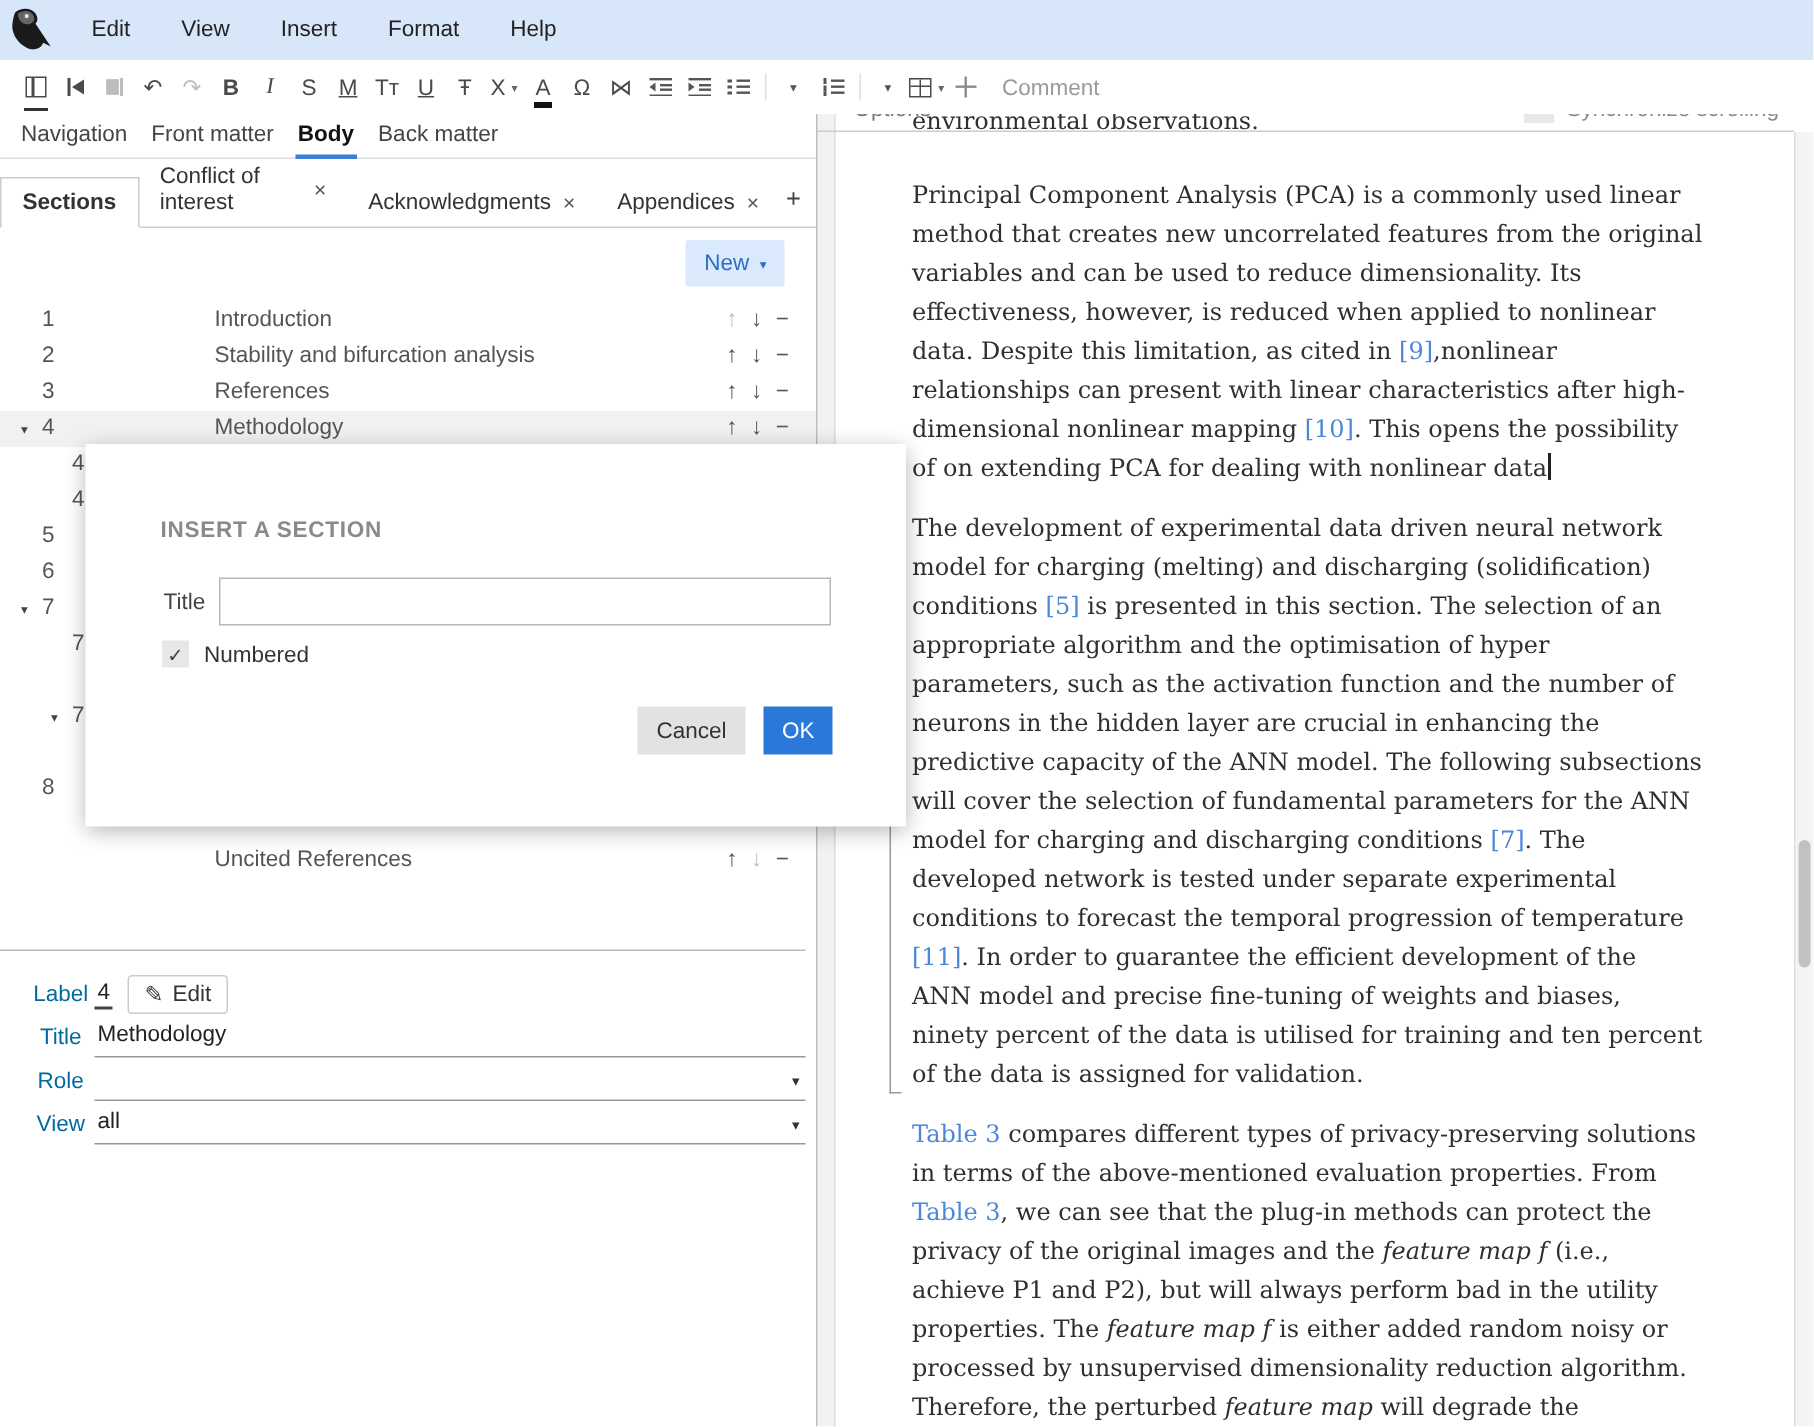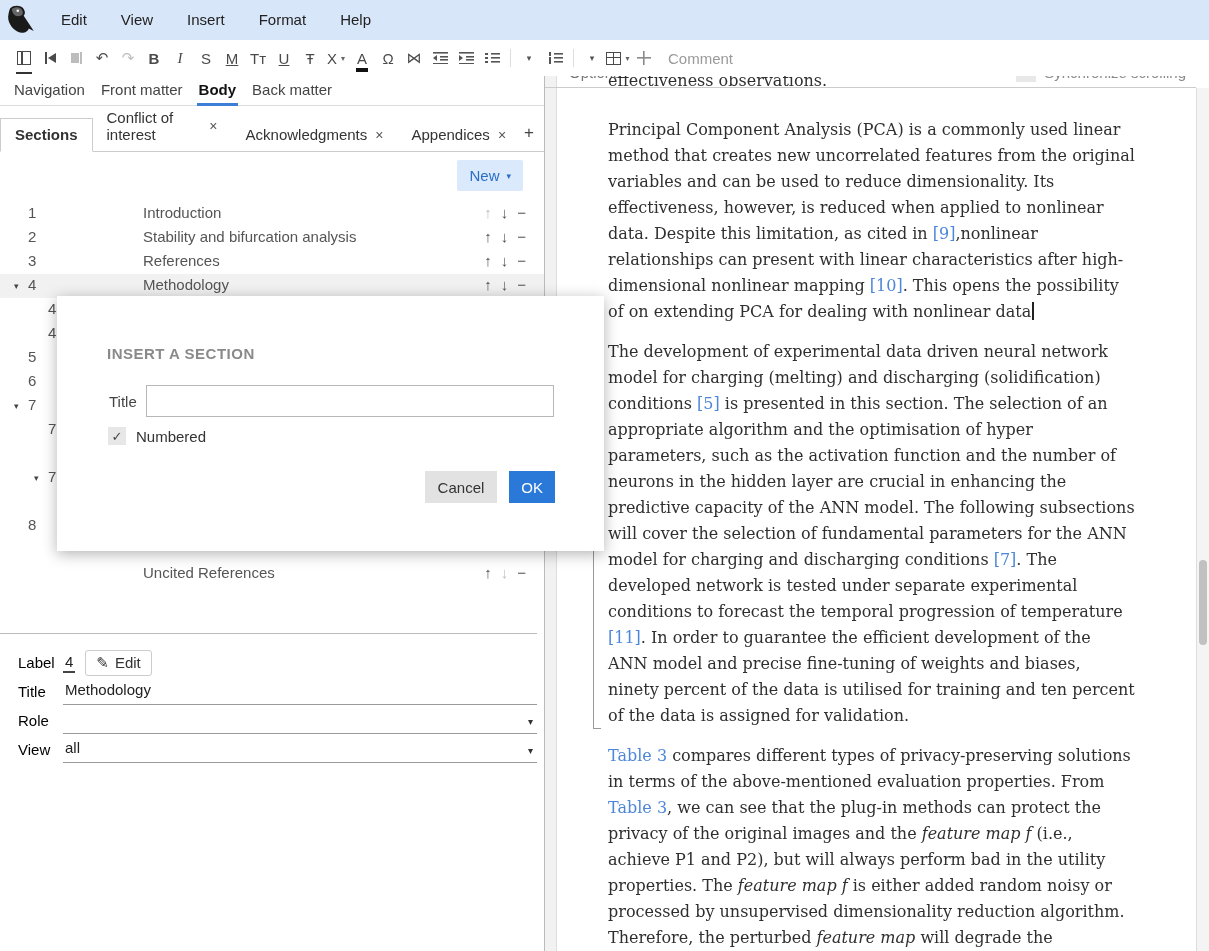--- a/index.html
+++ b/index.html
@@ -68,21 +68,21 @@
   .srow .tri { position:absolute; font-size:9px; color:#444; top:7px; }
   .srow .num { position:absolute; top:2px; }
   .srow .stitle { position:absolute; left:143px; top:2px; color:#555; }
   .srow .controls { position:absolute; right:18px; top:2px; display:flex; gap:9px; }
   .ctrl { color:#555; font-size:15px; }
   .ctrl.disabled { color:#c0c0c0; }
 
   .inspector-divider { position:absolute; left:0; top:557px; width:537px; height:1px; background:#bbb; }
   .inspector { position:absolute; left:18px; top:572px; width:519px; font-size:15px; color:#333; }
   .irow { position:relative; min-height:29px; display:flex; align-items:center; }
-  .ikey { width:45px; color:#000000; }
+  .ikey { width:45px; color:#0369a1;text-align:center; }
   .ival { color:#222; padding-left:2px; }
   .ival-underlined { flex:1; border-bottom:1px solid #999; padding:3px 0 6px 2px; min-height:26px; color:#222; }
   .label-4 { border-bottom:2px solid #444; padding:0 2px 1px 2px; margin-right:10px; }
   .edit-btn { border:1px solid #ccc; background:#fff; border-radius:3px; font-size:15px; color:#333; padding:3px 10px; display:inline-flex; gap:6px; align-items:center; }
   .dd-caret { position:absolute; right:4px; bottom:8px; font-size:10px; color:#333; }
 
   
   .modal { position:absolute; left:57px; top:296px; width:547px; height:255px; background:#fff; box-shadow:0 3px 14px rgba(0,0,0,0.3); z-index:50; }
   .modal-heading { position:absolute; left:50px; top:49px; font-size:15px; font-weight:bold; letter-spacing:0.5px; color:#8a8a8a; }
   .modal-title-label { position:absolute; left:52px; top:97px; font-size:15px; color:#444; }
@@ -115,21 +115,21 @@
   .scroll-track { position:absolute; right:0; top:48px; bottom:0; width:13px; background:#f4f4f4; border-left:1px solid #ddd; }
   .scroll-thumb { position:absolute; right:2px; top:472px; width:8px; height:85px; background:#c1c1c1; border-radius:4px; }
 </style>
 </head>
 <body>
 
 <div id="root">
 
   <div class="right-panel">
     <div class="rp-gutter"></div>
-    <div class="clipped-line">effectiveness observations.</div>
+    <div class="clipped-line">environmental observations.</div>
     <div class="rp-header">
       <div class="rp-options">
         <span>Options</span>
         <span class="g-caret">▾</span>
       </div>
       <div class="rp-sync">
         <button class="sync-caret-btn">
             <span>▾</span>
           </button>
         <span>Synchronize scrolling</span>

